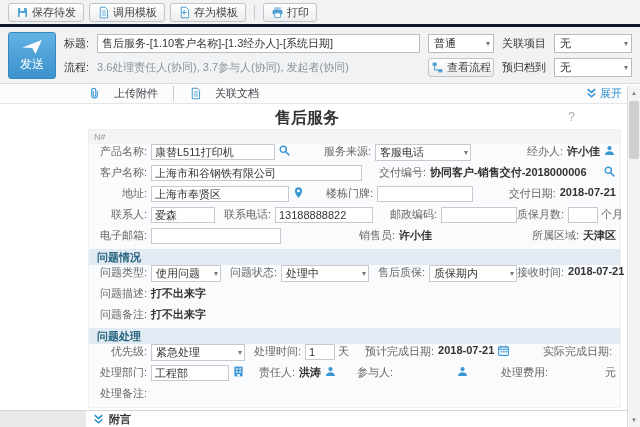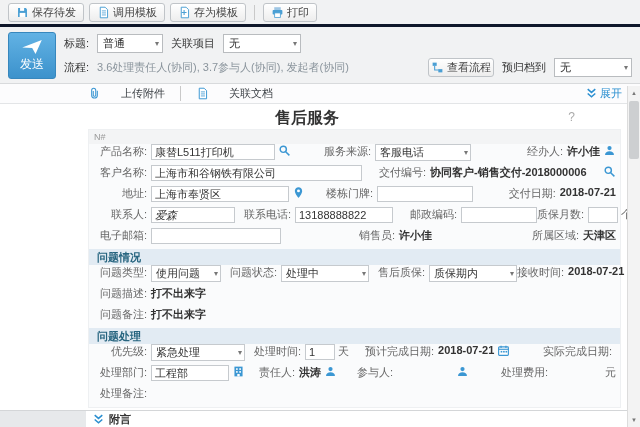--- a/index.html
+++ b/index.html
@@ -21,21 +21,21 @@
   .hinput{flex:1;height:19px;border:1px solid #b9bcbf;padding:0 4px;font-size:11px;color:#333;font-family:inherit;min-width:0;background:#fff;}
   .sel{height:19px;border:1px solid #b9bcbf;background:#fff;display:inline-flex;align-items:center;justify-content:space-between;
        padding:0 3px 0 5px;font-size:11px;color:#333;cursor:pointer;flex:none;}
   .arr{color:#777;font-size:8px;margin-left:3px;}
   .w66{width:66px;}
   .w78{width:78px;}
   .flowtext{flex:1;color:#8a949c;white-space:nowrap;overflow:hidden;font-size:11px;}
   
   .attachbar{height:20px;background:#fcfcfd;border-bottom:1px solid #e3e5e7;display:flex;align-items:center;
              padding:0 18px 0 88px;gap:12px;font-size:11px;}
-  .abtn{display:inline-flex;align-items:center;gap:20px;color:#3a3f44;cursor:pointer;}
+  .abtn{display:inline-flex;align-items:center;gap:13px;color:#3a3f44;cursor:pointer;}
   .expand{margin-left:auto;display:inline-flex;align-items:center;gap:2px;color:#2b8fd0;cursor:pointer;}
   
   .content{position:absolute;top:107px;left:0;right:13px;bottom:17px;background:#fff;overflow:hidden;padding:0 6px 0 88px;}
   .ftitle{position:relative;height:22px;display:flex;align-items:center;justify-content:center;
           font-size:16px;font-weight:bold;color:#333;padding-right:95px;}
   .help{position:absolute;right:46px;top:3px;font-size:12px;color:#aaa;font-weight:normal;cursor:pointer;}
   .form{background:#fafbfc;border:1px solid #eef0f2;font-size:11px;}
   .nrow{height:14px;display:flex;align-items:center;background:#f3f4f5;color:#999;font-size:9px;padding:0 5px;}
   .frow{display:flex;align-items:flex-start;height:21px;padding:0 4px;white-space:nowrap;}
   .flbl{color:#666;text-align:right;flex:none;padding-right:4px;width:58px;overflow:hidden;}
@@ -104,20 +104,21 @@
 
   <div class="header">
     <div class="send">
       <svg width="22" height="16" viewBox="0 0 24 18">
           <path d="M1 9.5L23 1l-7 16-3.8-7L1 9.5z" fill="#fff"></path>
         </svg>
       <span>发送</span>
     </div>
     <div class="hrow">
       <span class="hlbl">标题:</span>
+      <input class="hinput" value="售后服务-[1.10客户名称]-[1.3经办人]-[系统日期]" style="">
       <div class="sel w66">
         <span>普通</span>
         <span class="arr">▾</span>
       </div>
       <span class="hlbl">关联项目</span>
       <div class="sel w78">
         <span>无</span>
         <span class="arr">▾</span>
       </div>
     </div>
@@ -213,21 +214,21 @@
             <circle cx="8" cy="6" r="1.8" fill="#fff"></circle>
           </svg>
         <span class="flbl" style="margin-left:14px">楼栋门牌:</span>
         <input class="fin" style="width: 96px;" value="">
         <span class="flbl fla mla">交付日期:</span>
         <span class="fval">2018-07-21</span>
       </div>
 
       <div class="frow">
         <span class="flbl">联系人:</span>
-        <input class="fin" style="width: 84px; font-style: italic;" value="爱森">
+        <input class="fin" style="width: 64px;" value="爱森">
         <span class="flbl" style="margin-left:2px">联系电话:</span>
         <input class="fin" style="width: 98px;" value="13188888822">
         <span class="flbl" style="margin-left:10px">邮政编码:</span>
         <input class="fin" style="width: 76px;" value="">
         <span class="flbl fla mla">质保月数:</span>
         <input class="fin" style="width: 30px;" value="">
         <span class="funit">个月</span>
       </div>
 
       <div class="frow">

